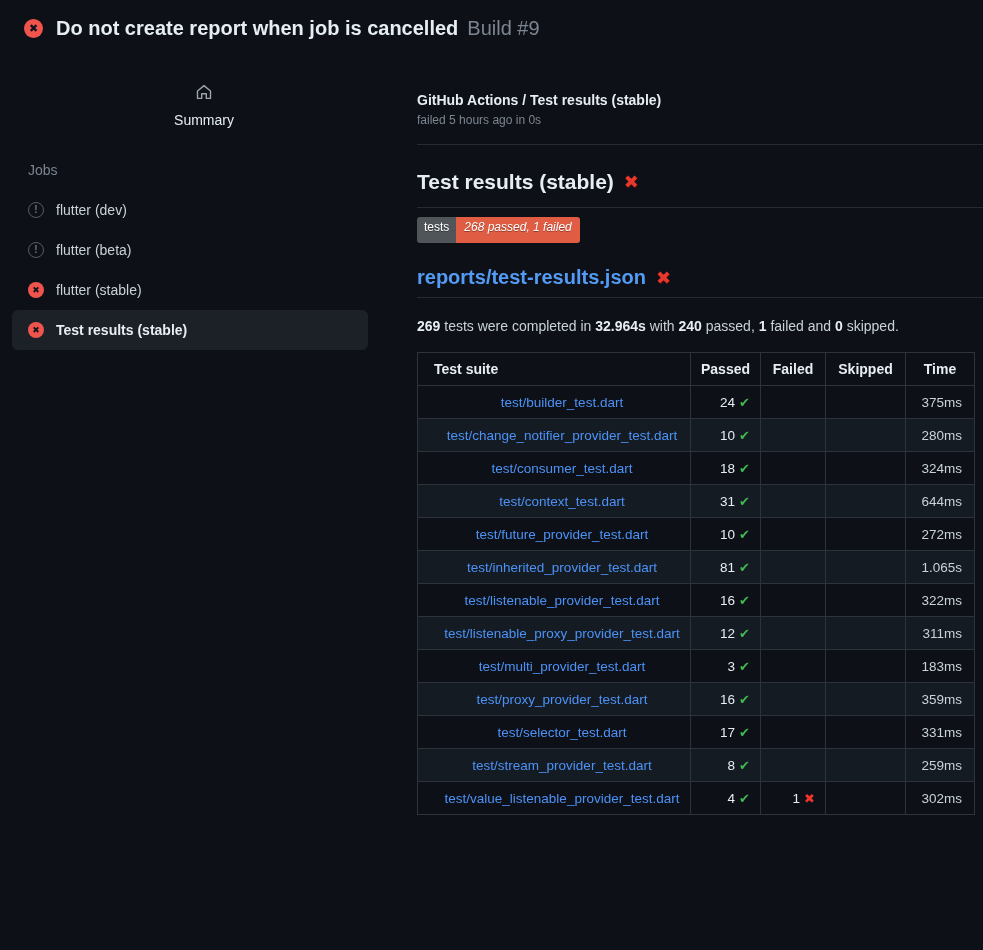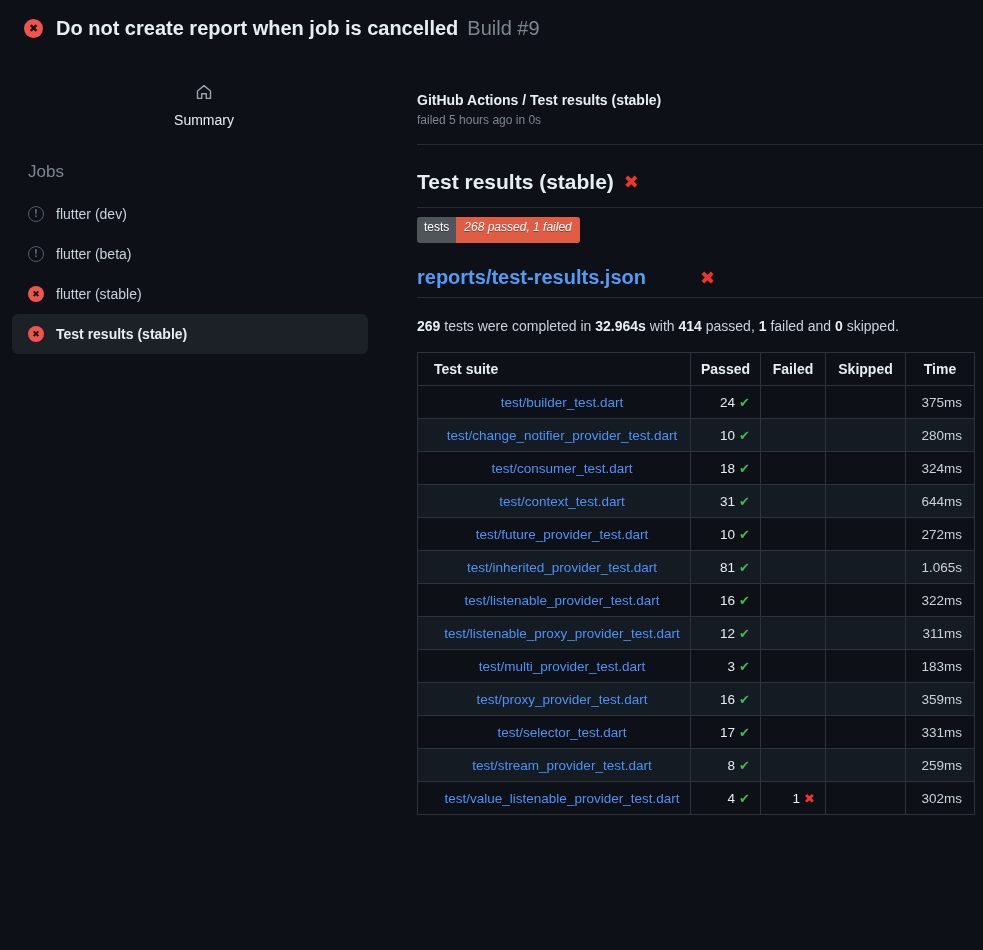--- a/index.html
+++ b/index.html
@@ -43,21 +43,21 @@
   .page-title{font-size:20px;font-weight:700;color:var(--text);}
   .build-number{font-size:20px;font-weight:400;color:var(--muted);margin-left:9px;}
 
   
   .sidebar{position:absolute;top:56px;left:0;width:380px;}
   .summary-item{
     display:flex;align-items:center;gap:12px;
     margin:28px 0 0 28px;font-size:14px;color:var(--text);cursor:pointer;flex-direction:column;
   }
   .home-icon{width:16px;height:16px;flex:none;}
-  .jobs-label{margin:34px 0 0 28px;font-size:17px;color:var(--muted);}
+  .jobs-label{margin:34px 0 0 28px;font-size:14px;color:var(--muted);}
   .jobs-list{margin-top:12px;}
   .job-item{
     display:flex;align-items:center;gap:12px;
     height:40px;margin:0 12px;padding-left:16px;
     border-radius:6px;font-size:14px;color:var(--text-dim);cursor:pointer;
   }
   .job-item.selected{background:#1c2128;color:var(--text);font-weight:700;}
   .neutral-icon{
     width:16px;height:16px;border-radius:50%;flex:none;
     border:1.5px solid #555c66;color:#6e7681;
@@ -85,21 +85,21 @@
   .tests-badge{
     position:absolute;top:217px;left:0;
     display:inline-flex;border-radius:3px;overflow:hidden;
     font-size:12px;line-height:1;
   }
   .badge-label{background:var(--badge-gray);color:#fff;padding:4px 7px 10px;text-shadow:0 1px 0 rgba(0,0,0,.35);}
   .badge-value{background:var(--badge-red);color:#fff;padding:4px 8px 5px;text-shadow:0 1px 0 rgba(0,0,0,.35);font-style:italic;}
   .report-title{
     position:absolute;top:266px;left:0;
     font-size:20px;font-weight:700;
-    display:flex;align-items:center;gap:44px;
+    display:flex;align-items:center;
   }
   .report-title a{color:var(--link-bright);text-decoration:none;cursor:pointer;}
   .summary-line{position:absolute;top:318px;left:0;font-size:14px;color:var(--text-dim);}
   .summary-line b{color:var(--text);font-weight:700;}
 
   
   .results-table{
     position:absolute;top:352px;left:0;
     border-collapse:collapse;table-layout:fixed;width:557px;
     font-size:13.5px;
@@ -171,21 +171,21 @@
     <span class="badge-label">tests</span>
     <span class="badge-value">268 passed, 1 failed</span>
   </div>
 
   <h2 class="report-title">
     <a>reports/test-results.json</a>
     <span class="xmark">✖</span>
   </h2>
   <div class="hr hr2"></div>
 
-  <p class="summary-line"><b>269</b><span> tests were completed in </span><b>32.964s</b><span> with </span><b>414</b><span> passed, </span><b>1</b><span> failed and </span><b>0</b><span> skipped.</span></p>
+  <p class="summary-line"><b>269</b><span> tests were completed in </span><b>32.964s</b><span> with </span><b>240</b><span> passed, </span><b>1</b><span> failed and </span><b>0</b><span> skipped.</span></p>
 
   <table class="results-table">
     <colgroup>
       <col style="width:273px">
         <col style="width:70px">
         <col style="width:65px">
         <col style="width:80px">
         <col style="width:69px">
     </colgroup>
     <thead id="results-thead">

